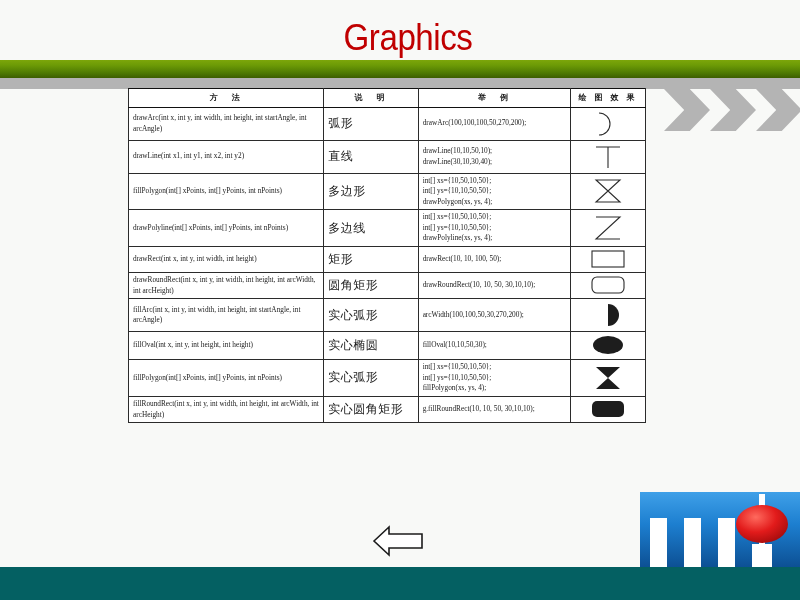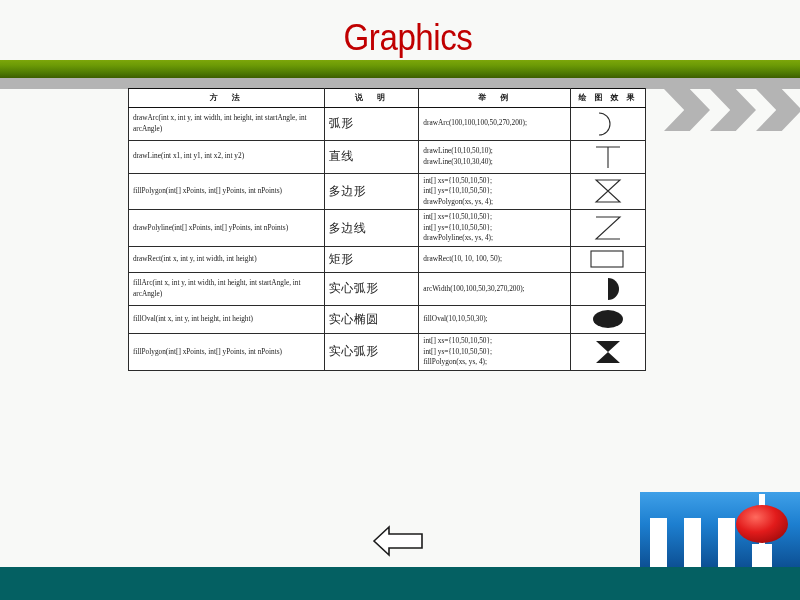--- a/index.html
+++ b/index.html
@@ -168,20 +168,30 @@
             <td class="c-method">drawRect(int x, int y, int width, int height)</td>
             <td class="c-desc"><span>矩形</span></td>
             <td class="c-example">
               <span class="ln">drawRect(10, 10, 100, 50);</span>
             </td>
             <td class="c-effect"><span><svg class="fx" width="37" height="21" viewBox="0 0 37 21">
                   <rect x="2" y="2" width="32" height="16" fill="none" stroke="#2b2b2b" stroke-width="1.1"></rect>
                 </svg></span></td>
           </tr>
           <tr>
+            <td class="c-method">drawRoundRect(int x, int y, int width, int height, int arcWidth, int arcHeight)</td>
+            <td class="c-desc"><span>圆角矩形</span></td>
+            <td class="c-example">
+              <span class="ln">drawRoundRect(10, 10, 50, 30,10,10);</span>
+            </td>
+            <td class="c-effect"><span><svg class="fx" width="37" height="21" viewBox="0 0 37 21">
+                  <rect x="2" y="2" width="32" height="16" rx="5" ry="5" fill="none" stroke="#2b2b2b" stroke-width="1.1"></rect>
+                </svg></span></td>
+          </tr>
+          <tr>
             <td class="c-method">fillArc(int x, int y, int width, int height, int startAngle, int arcAngle)</td>
             <td class="c-desc"><span>实心弧形</span></td>
             <td class="c-example">
               <span class="ln">arcWidth(100,100,50,30,270,200);</span>
             </td>
             <td class="c-effect"><span><svg class="fx" width="30" height="28" viewBox="0 0 30 28">
                   <path d="M15 3 A11 11 0 1 1 15 25 L15 14 Z" fill="#1d1d1d" stroke="none"></path>
                 </svg></span></td>
           </tr>
           <tr>
@@ -197,20 +207,30 @@
           <tr>
             <td class="c-method">fillPolygon(int[] xPoints, int[] yPoints, int nPoints)</td>
             <td class="c-desc"><span>实心弧形</span></td>
             <td class="c-example">
               <span class="ln">int[] xs={10,50,10,50};</span>
               <span class="ln">int[] ys={10,10,50,50};</span>
               <span class="ln">fillPolygon(xs, ys, 4);</span>
             </td>
             <td class="c-effect"><span><svg class="fx" width="32" height="28" viewBox="0 0 32 28">
                   <path d="M4 3 H28 L16 14 Z M16 14 L28 25 H4 Z" fill="#1d1d1d" stroke="none"></path>
+                </svg></span></td>
+          </tr>
+          <tr>
+            <td class="c-method">fillRoundRect(int x, int y, int width, int height, int arcWidth, int arcHeight)</td>
+            <td class="c-desc"><span>实心圆角矩形</span></td>
+            <td class="c-example">
+              <span class="ln">g.fillRoundRect(10, 10, 50, 30,10,10);</span>
+            </td>
+            <td class="c-effect"><span><svg class="fx" width="37" height="21" viewBox="0 0 37 21">
+                  <rect x="2" y="2" width="32" height="16" rx="5" ry="5" fill="#1d1d1d" stroke="none"></rect>
                 </svg></span></td>
           </tr>
         </tbody>
     </table>
   </div>
 
   <svg id="back-arrow" viewBox="0 0 52 34">
     <polygon points="2,17 17,3 17,10 50,10 50,24 17,24 17,31" fill="#ffffff" stroke="#1b1b1b" stroke-width="1.6" stroke-linejoin="miter"></polygon>
   </svg>
 

